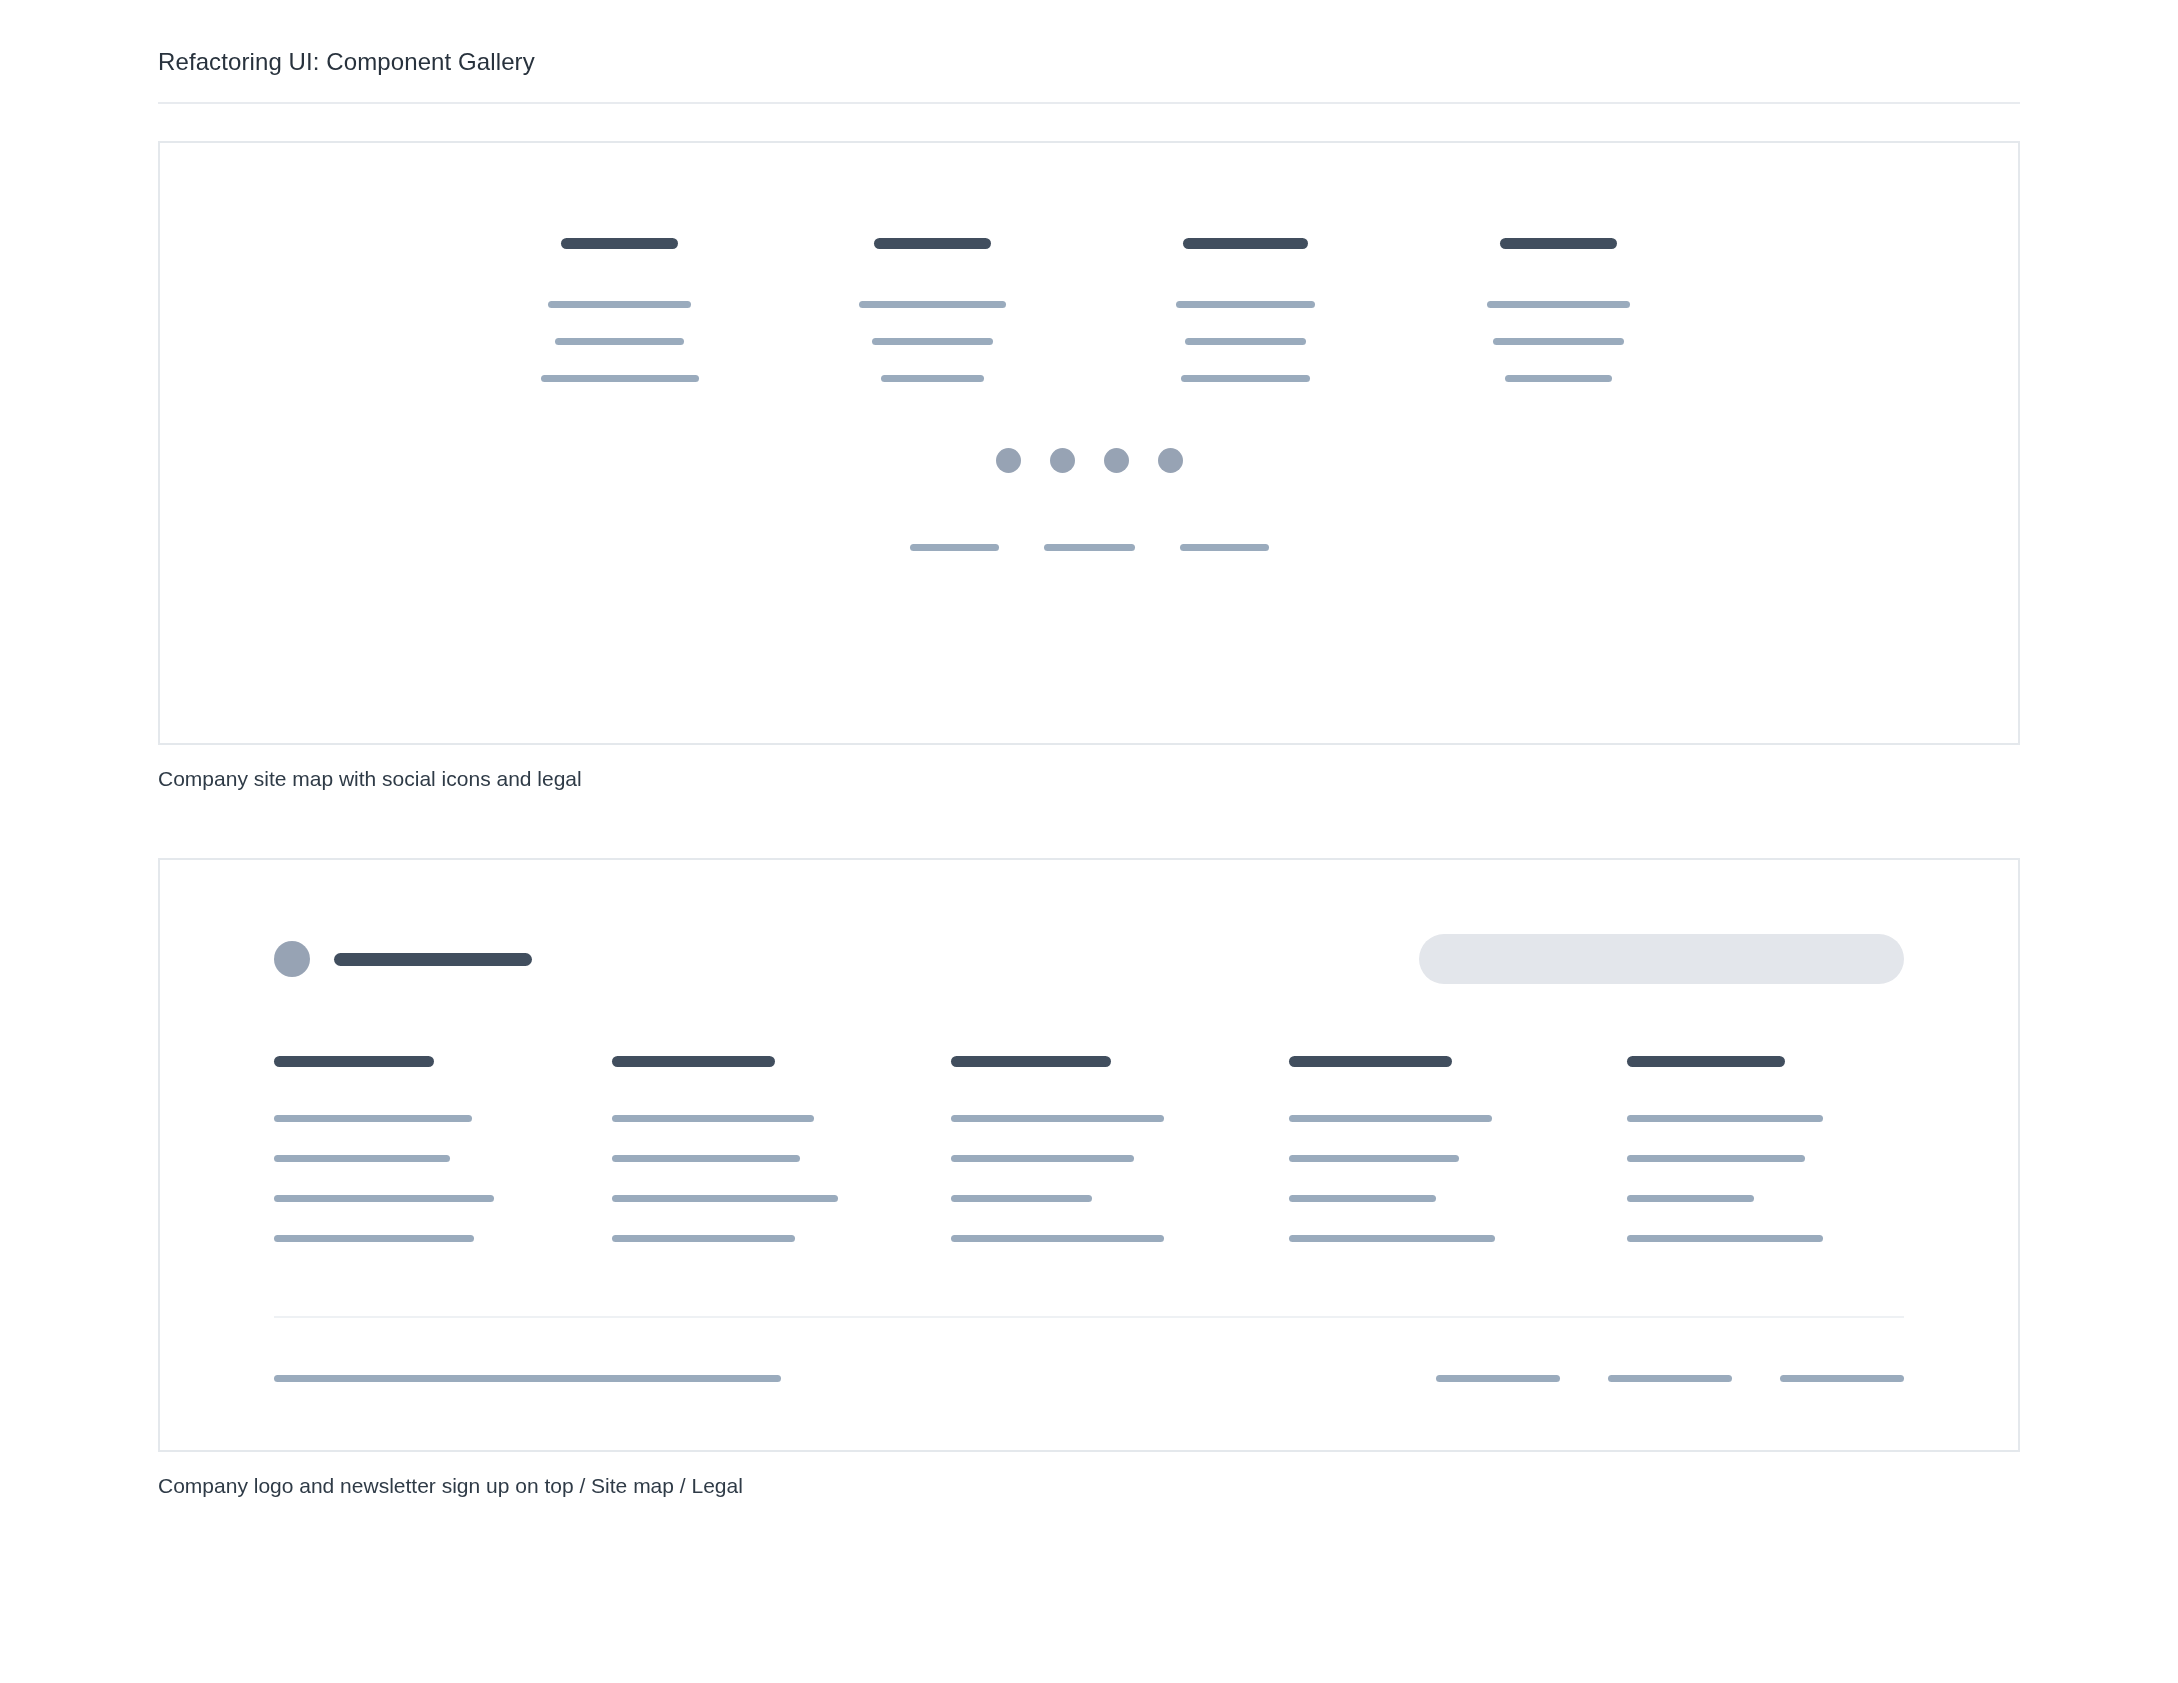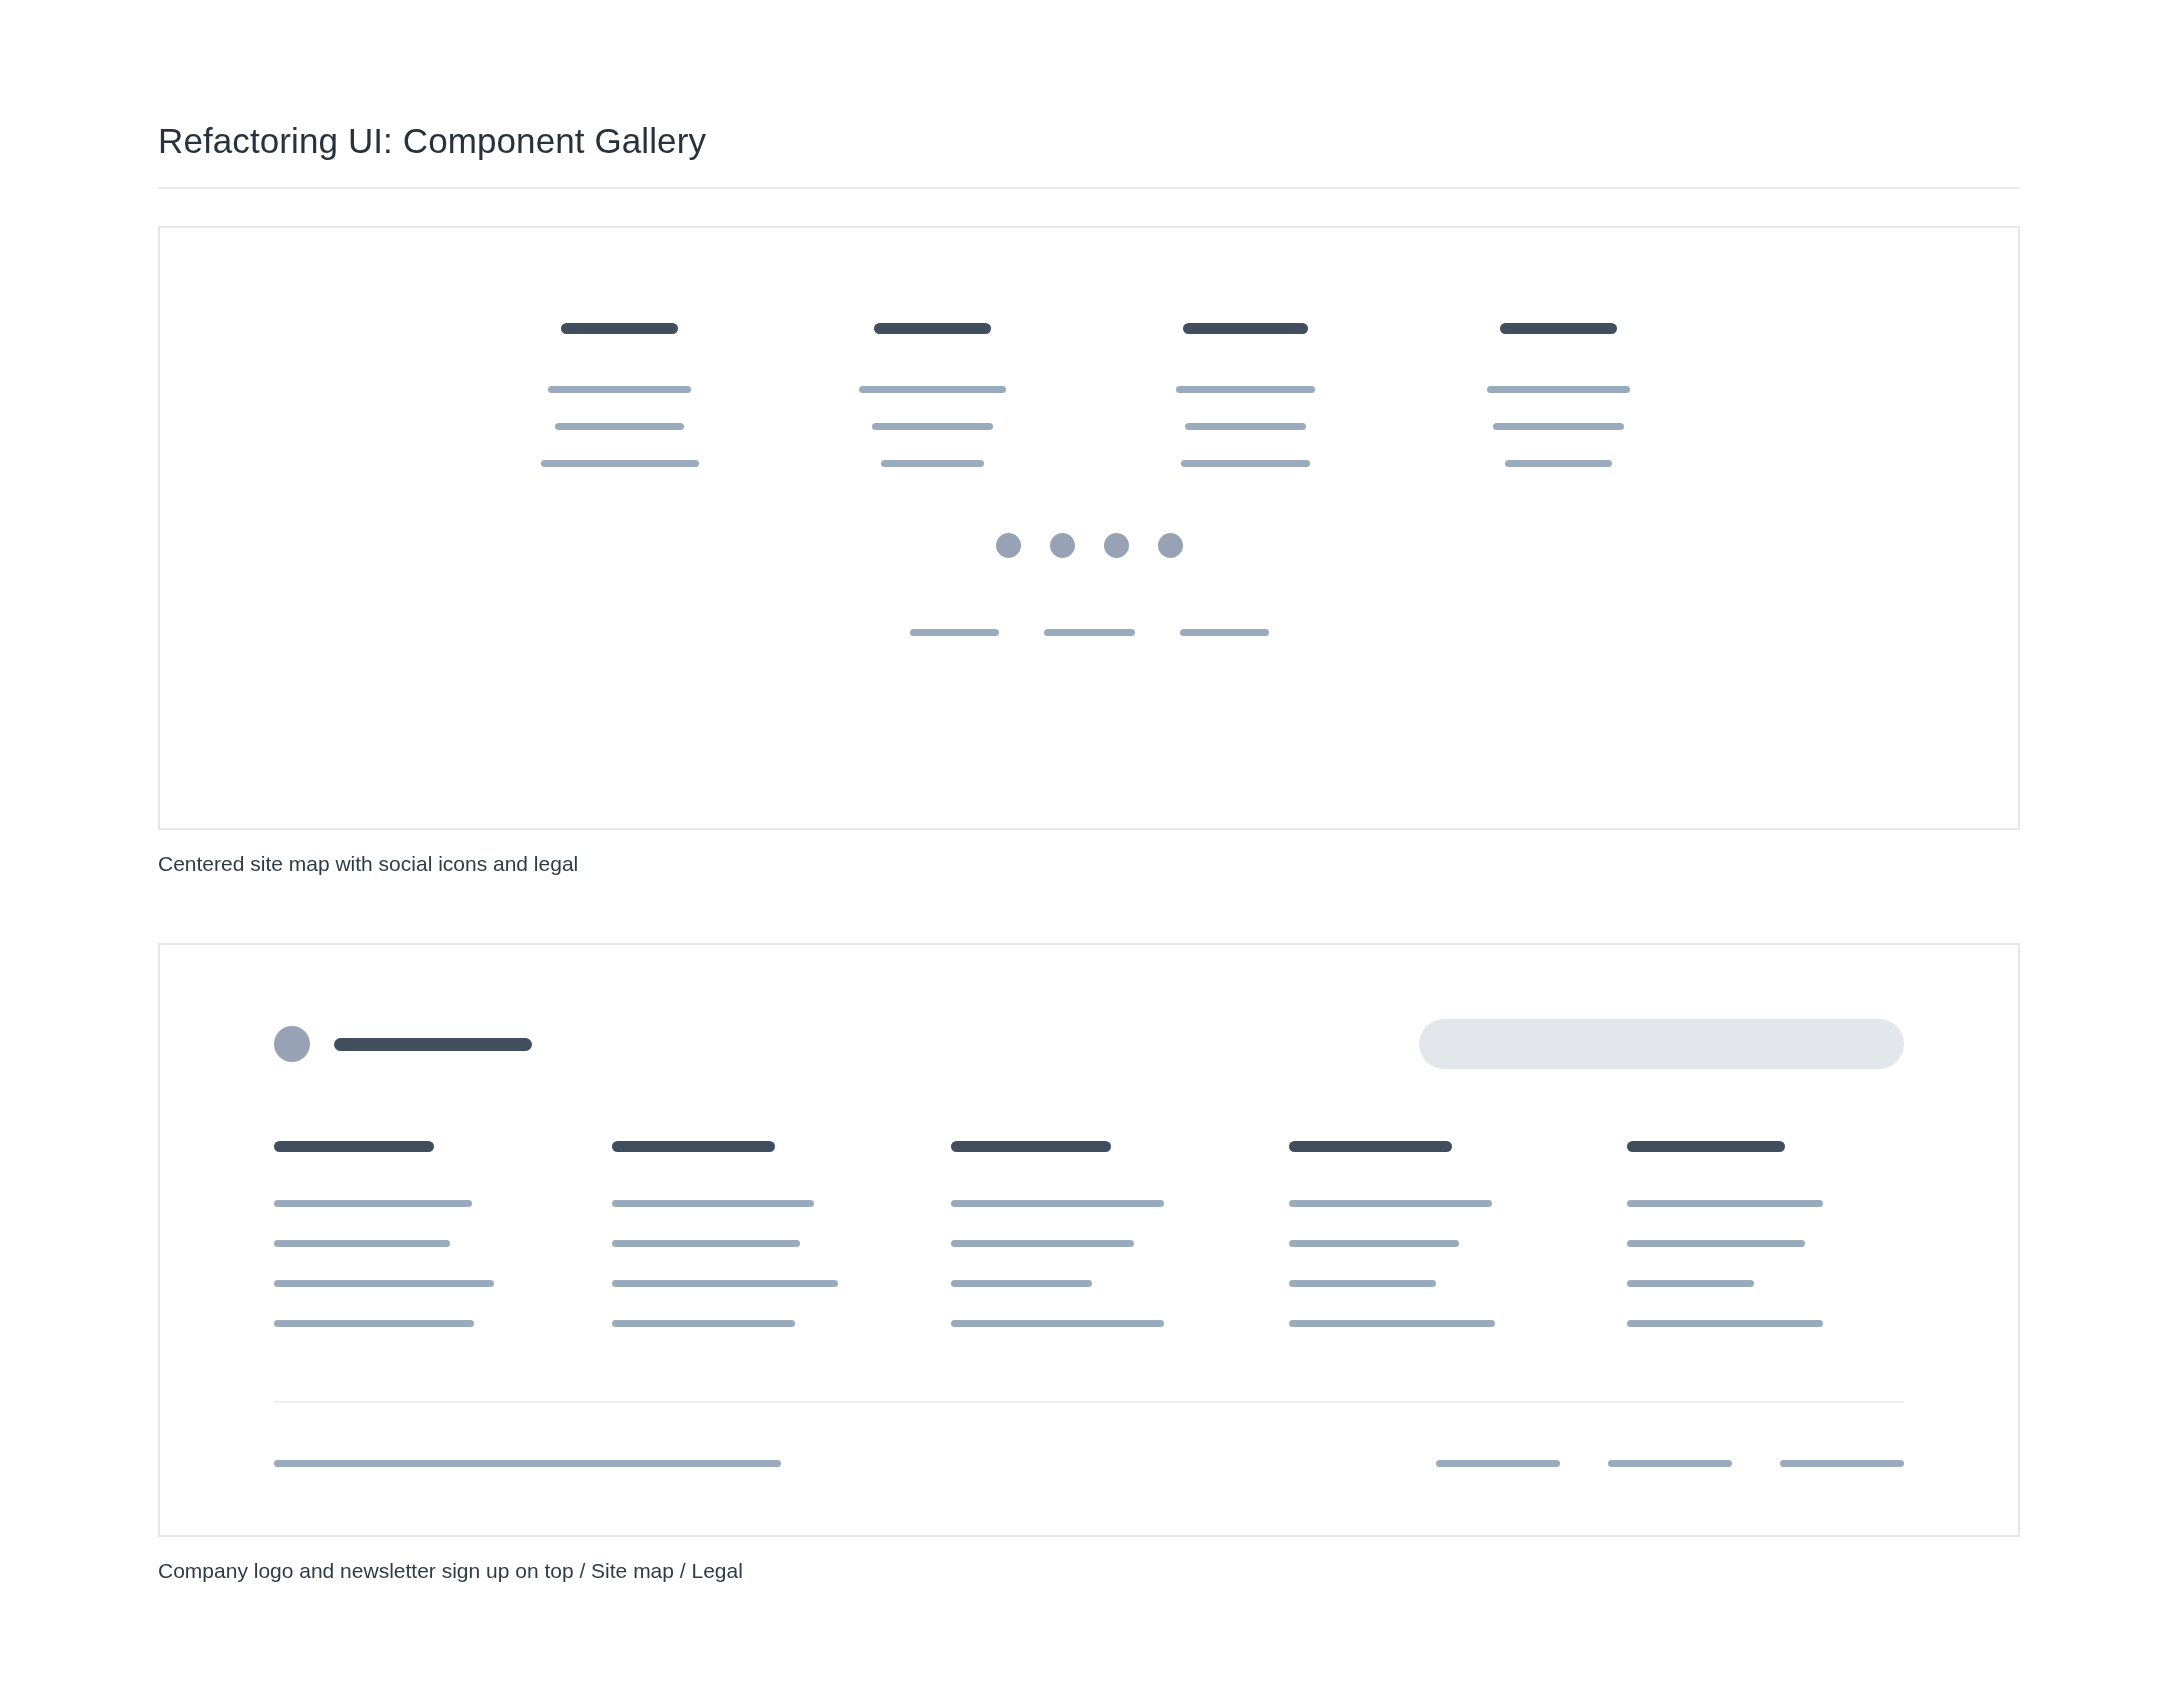--- a/index.html
+++ b/index.html
@@ -21,22 +21,22 @@
     position: relative;
     width: 2178px;
     height: 1683px;
     box-sizing: border-box;
     padding: 0 158px;
   }
 
   
   .page-title {
     margin: 0;
-    padding-top: 120px;
-    font-size: 35px;
+    padding-top: 48px;
+    font-size: 24px;
     font-weight: 400;
     letter-spacing: 0.1px;
     color: #28323d;
     line-height: 1.2;
   }
   .title-rule {
     margin-top: 25px;
     height: 2px;
     background: #e8ebef;
     width: 100%;
@@ -275,21 +275,21 @@
           </div>
 
           <div class="legal-row-centered">
             <span class="bar bar-legal" style="width:89px"></span>
             <span class="bar bar-legal" style="width:91px"></span>
             <span class="bar bar-legal" style="width:89px"></span>
           </div>
 
         </div>
       </div>
-      <div class="card-caption">Centered site map with social icons and legal</div>
+      <div class="card-caption">Company site map with social icons and legal</div>
     </div>
 
     <div class="gallery-item">
       <div class="preview-card card-columns">
 
         <div class="brand-row">
           <div class="brand-left">
             <span class="dot"></span>
             <span class="bar bar-heading"></span>
           </div>

